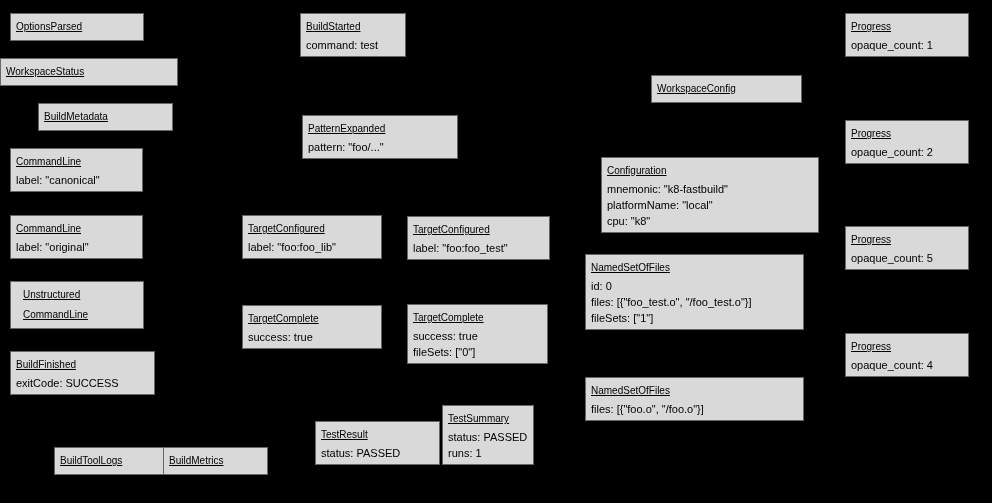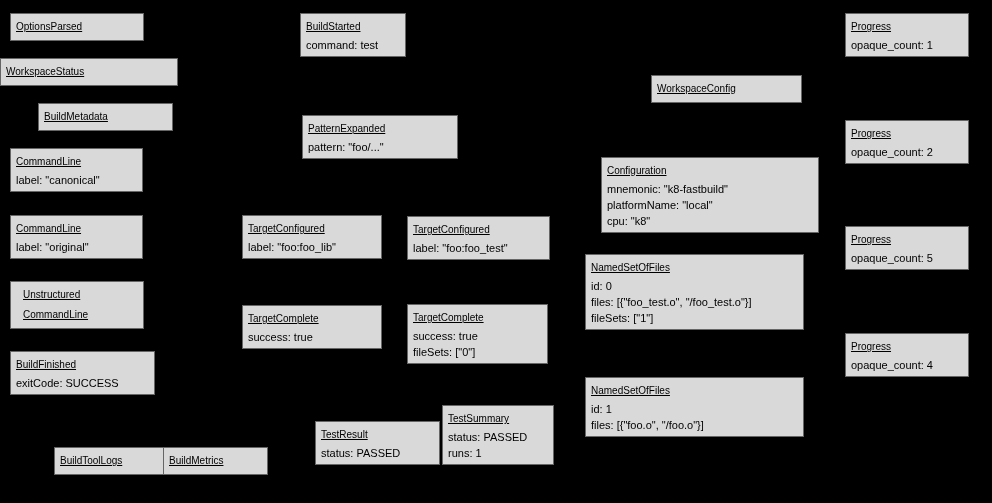--- a/index.html
+++ b/index.html
@@ -110,21 +110,21 @@
     <div class="t">TargetComplete</div>
     <div class="l">success: true</div>
     <div class="l">fileSets: ["0"]</div>
   </div>
 
   <div class="node" style="left:315px; top:421px; width:125px;">
     <div class="t">TestResult</div>
     <div class="l">status: PASSED</div>
   </div>
 
-  <div class="node" style="left:442px; top:405px; width:112px;">
+  <div class="node" style="left:442px; top:405px; width:92px;">
     <div class="t">TestSummary</div>
     <div class="l">status: PASSED</div>
     <div class="l">runs: 1</div>
   </div>
 
   <div class="node" style="left:651px; top:75px; width:151px;">
     <div class="t">WorkspaceConfig</div>
   </div>
 
   <div class="node" style="left:585px; top:157px; width:218px;margin-left:16px;">
@@ -136,21 +136,20 @@
 
   <div class="node" style="left:585px; top:254px; width:219px;">
     <div class="t">NamedSetOfFiles</div>
     <div class="l">id: 0</div>
     <div class="l">files: [{"foo_test.o", "/foo_test.o"}]</div>
     <div class="l">fileSets: ["1"]</div>
   </div>
 
   <div class="node" style="left:585px; top:377px; width:219px;">
     <div class="t">NamedSetOfFiles</div>
-    <div class="l">id: 1</div>
     <div class="l">files: [{"foo.o", "/foo.o"}]</div>
   </div>
 
   <div class="node" style="left:845px; top:13px; width:124px;">
     <div class="t">Progress</div>
     <div class="l">opaque_count: 1</div>
   </div>
 
   <div class="node" style="left:845px; top:120px; width:124px;">
     <div class="t">Progress</div>

